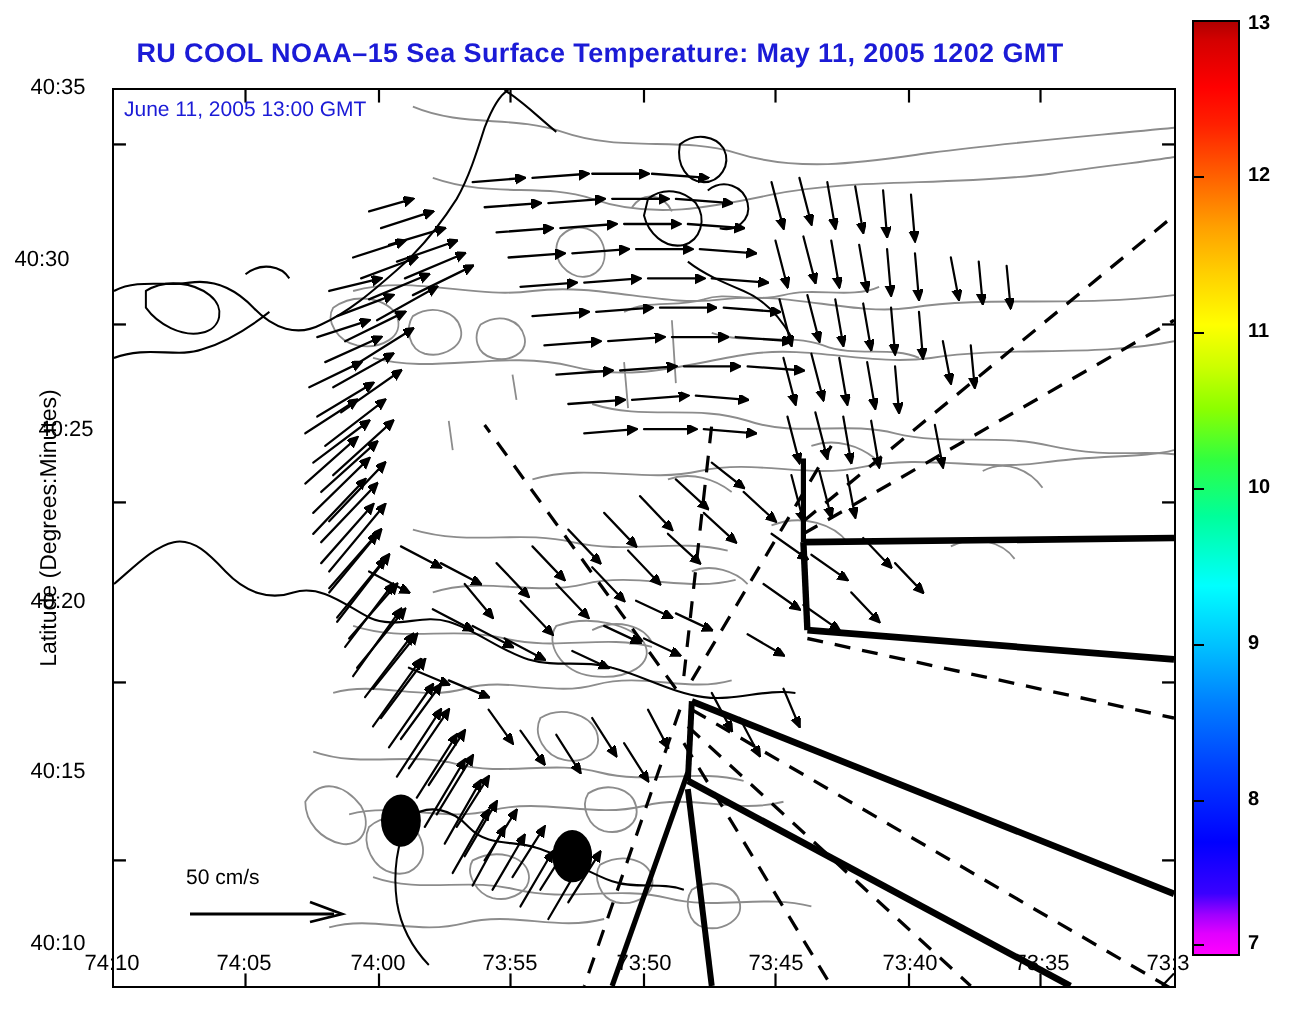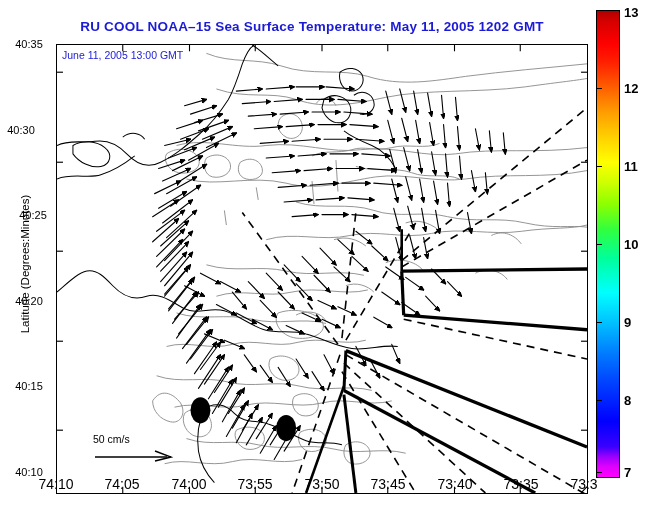--- a/index.html
+++ b/index.html
@@ -4,34 +4,34 @@
 <style>
   html,body{margin:0;padding:0;background:#ffffff;}
   body{width:651px;height:515px;position:relative;overflow:hidden;
        font-family:"Liberation Sans", sans-serif;}
 
   .root{position:absolute;left:0;top:0;width:651px;height:515px;background:#fff;}
 
   
   #title{position:absolute;left:0;top:19px;width:600px;text-align:center;
          font-size:13.5px;font-weight:bold;color:#1b1bd6;letter-spacing:.2px;
-         white-space:nowrap;margin-left:12px;}
+         white-space:nowrap;}
 
   
   #plot{position:absolute;left:56px;top:44px;width:532px;height:450px;
         background:#ffffff;border:1.3px solid #000;box-sizing:border-box;
         overflow:hidden;}
   #plotsvg{position:absolute;left:0;top:0;width:100%;height:100%;}
 
   
   #annot{position:absolute;left:62px;top:48px;color:#1b1bd6;font-size:10.5px;
          line-height:14px;white-space:nowrap;}
 
   
-  .xlab{position:absolute;font-size:14px;color:#000;transform:translateX(-50%);
+  .xlab{position:absolute;font-size:11px;color:#000;transform:translateX(-50%);
         white-space:nowrap;}
   .ylab{position:absolute;font-size:11px;color:#000;transform:translateY(-50%);
         white-space:nowrap;text-align:center;}
   #xtitle{position:absolute;top:494px;left:56px;width:532px;text-align:center;
           font-size:11.5px;color:#000;}
   #ytitle{position:absolute;left:-75px;top:258px;width:200px;text-align:center;
           font-size:11.5px;color:#000;transform:rotate(-90deg);}
 
   
   #scalebox{position:absolute;left:36px;top:388px;width:96px;height:40px;}
@@ -42,21 +42,21 @@
         border:1.2px solid #000;box-sizing:border-box;
         background:linear-gradient(to top,
           #ff00ff 0%, #e000ff 2.2%, #a000ff 4.2%,
           #3a00ff 6.5%, #0000ff 12%, #0040ff 20%,
           #0080ff 27%, #00c0ff 33%, #00ffff 39.5%,
           #00ff9a 47%, #30ff40 53%, #8cff00 58.5%,
           #ccff00 63%, #ffff00 67.5%, #ffd000 73%,
           #ffa000 78%, #ff6000 83.5%, #ff2000 89%,
           #ff0000 93%, #d40000 98%, #b00000 100%);}
   .cbtick{position:absolute;left:596px;width:6px;height:1px;background:#000;}
-  .cblab{position:absolute;left:624px;font-size:13px;font-weight:bold;color:#000;
+  .cblab{position:absolute;left:624px;font-size:10px;font-weight:bold;color:#000;
          transform:translateY(-50%);white-space:nowrap;}
 </style>
 </head>
 <body>
 
 <div class="root">
 
   <div id="title">RU COOL  NOAA–15  Sea Surface Temperature:  May 11, 2005 1202 GMT</div>
 
   <div id="plot">

